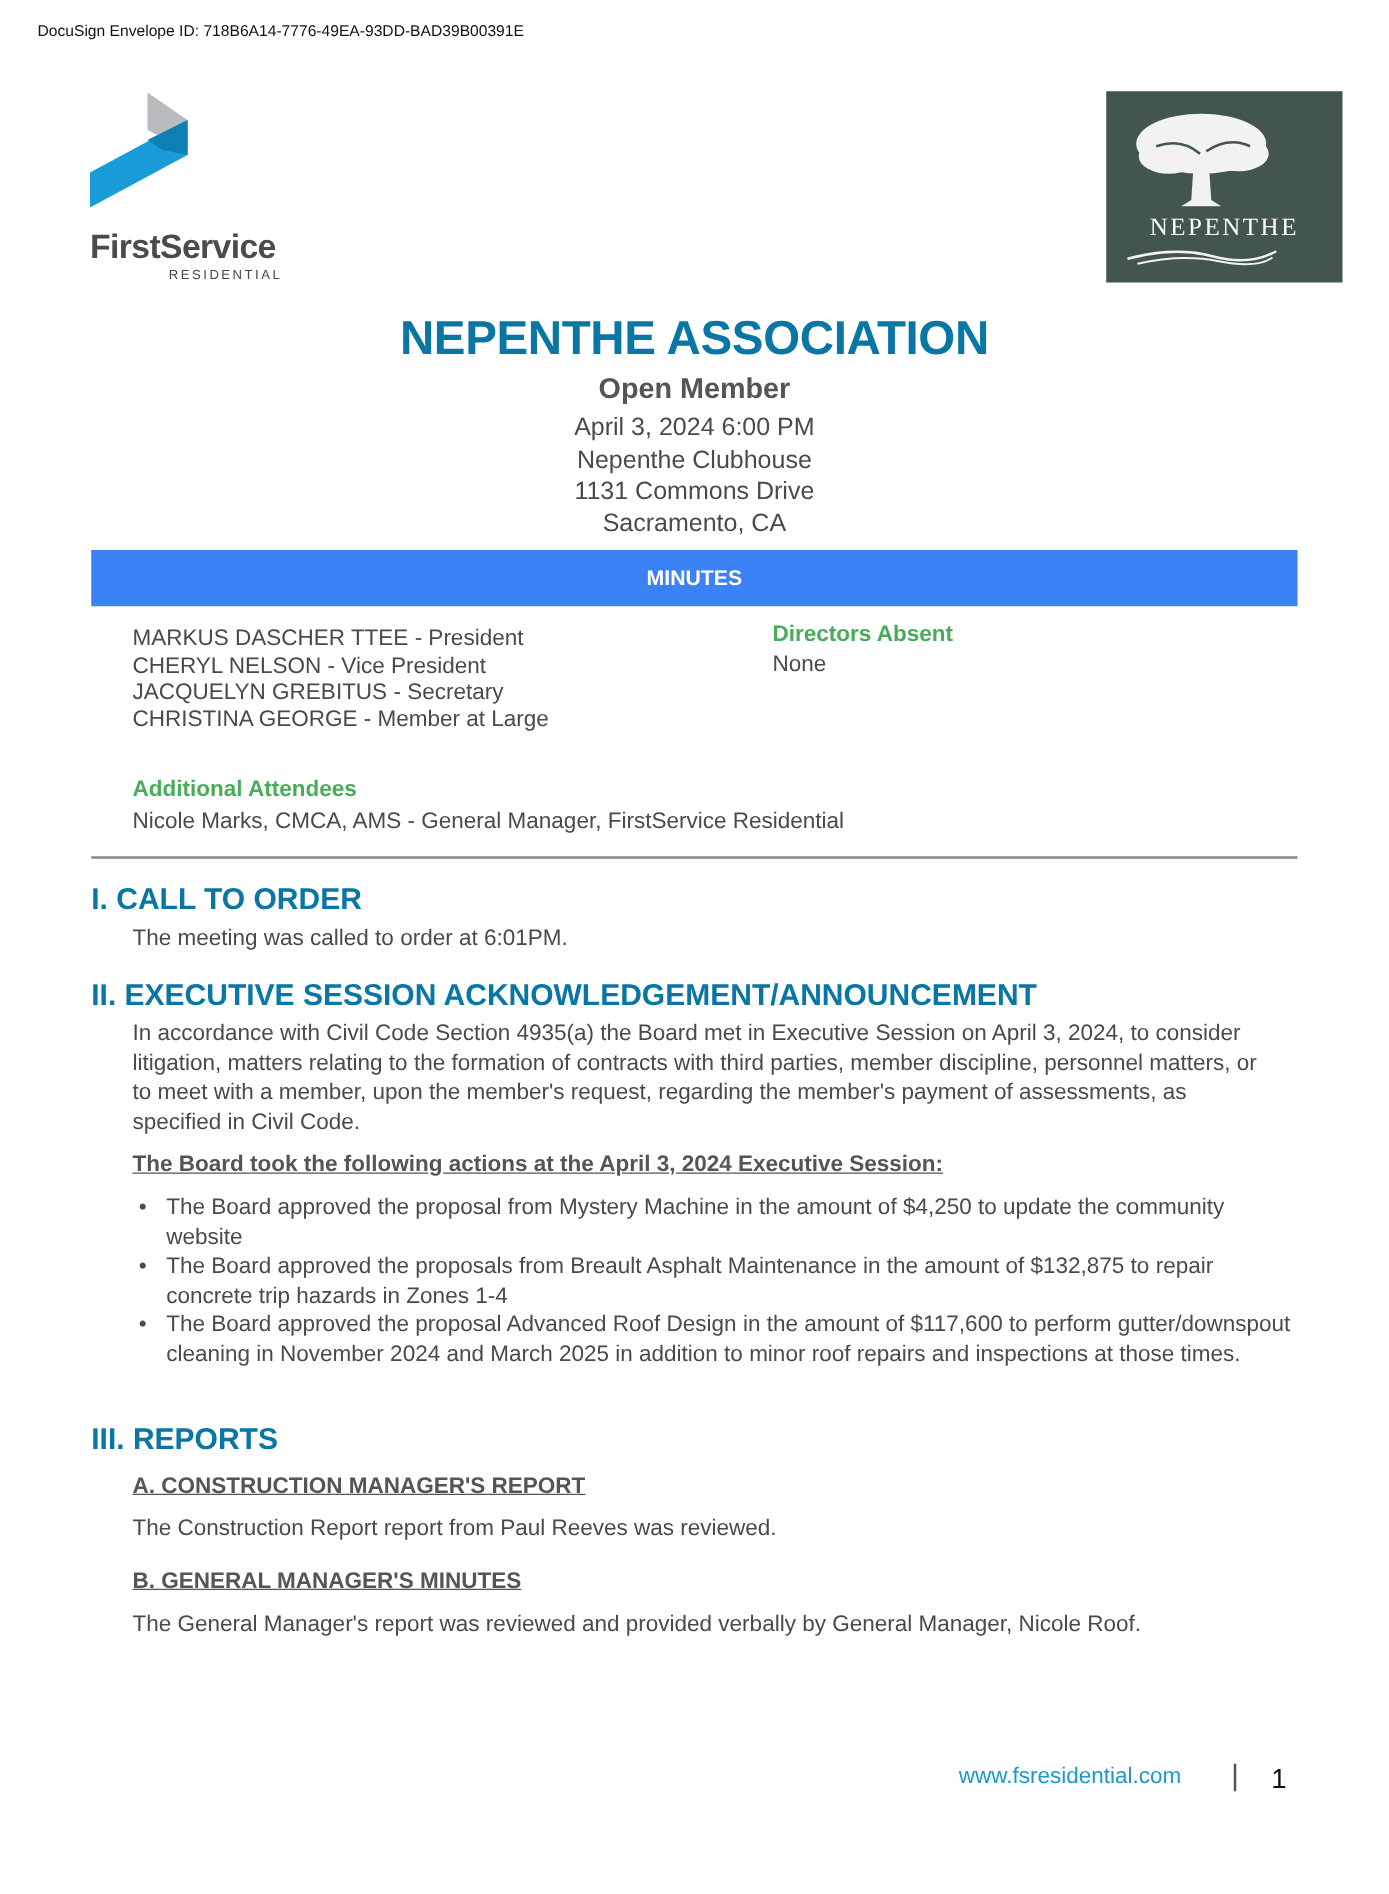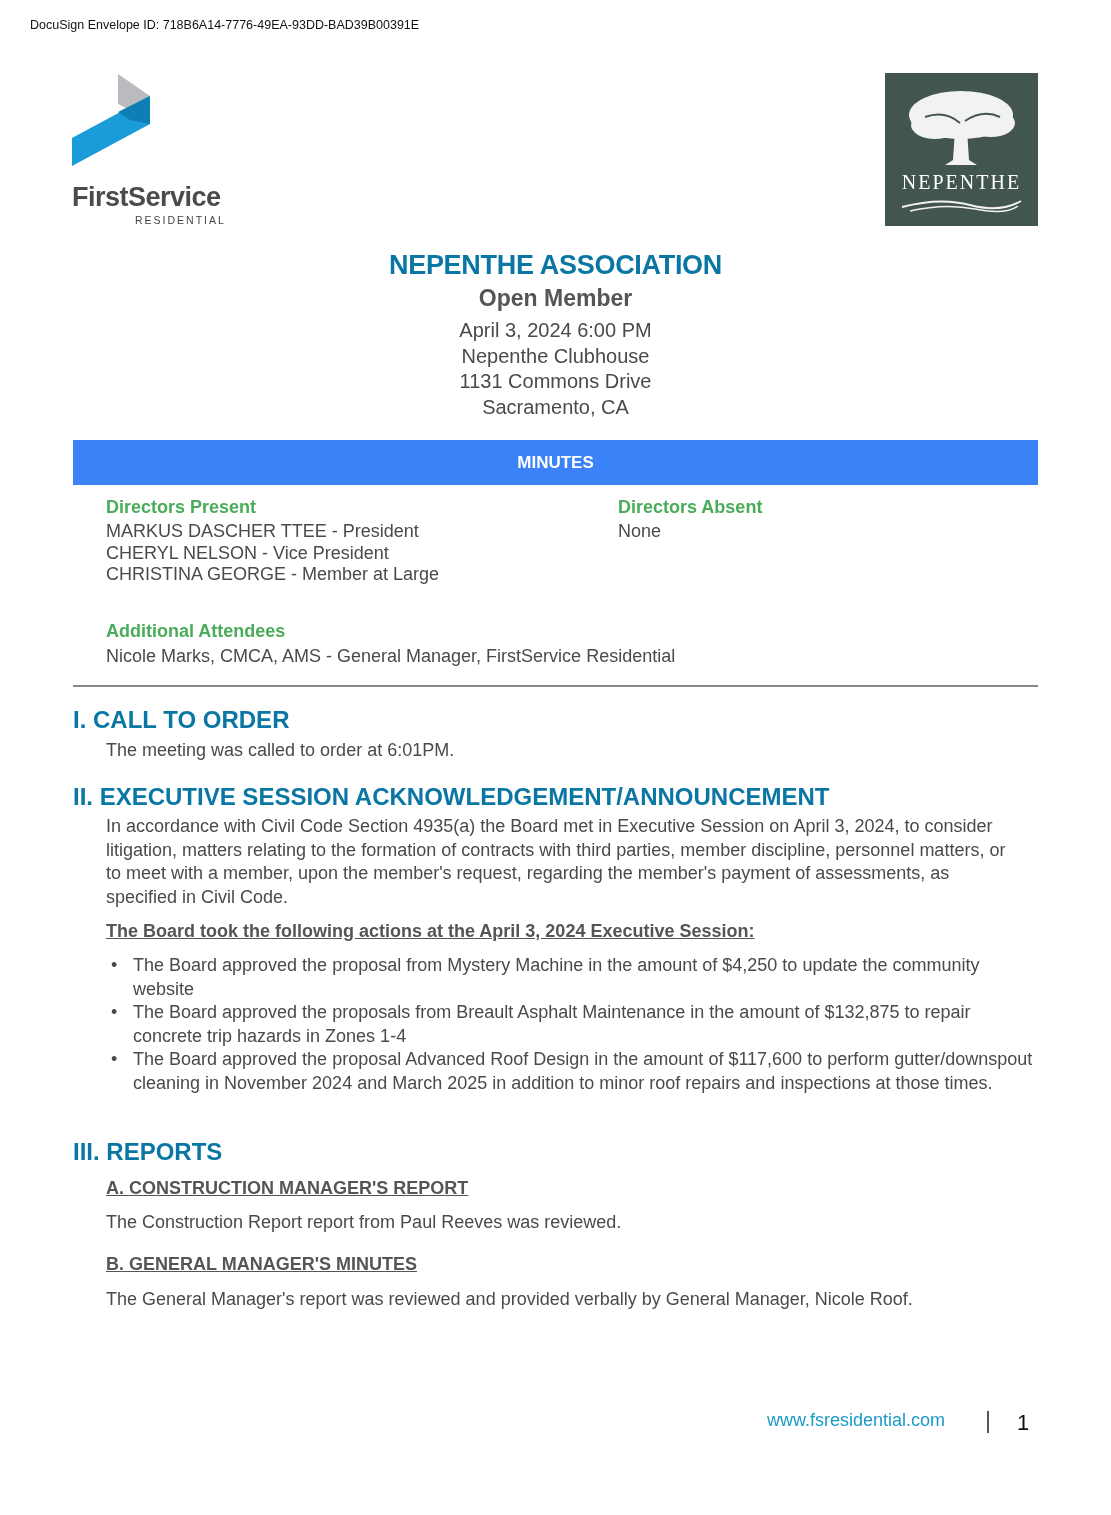--- a/index.html
+++ b/index.html
@@ -1,24 +1,24 @@
 <!DOCTYPE html>
 <html><head>
 <meta charset="utf-8">
 <style>
   html, body { margin:0; padding:0; background:#ffffff; }
   body { width:1111px; height:1515px; position:relative; overflow:hidden; font-family:"Liberation Sans", sans-serif; color:#4a4a4a; }
   .envelope { position:absolute; left:30px; top:18px; font-size:12.5px; color:#111; }
   .fs-logo { position:absolute; left:72px; top:74px; width:160px; height:160px; }
   .fs-name { position:absolute; left:72px; top:182px; font-size:27px; font-weight:bold; color:#4b4b4d; letter-spacing:-0.5px; }
   .fs-sub { position:absolute; left:135px; top:214px; font-size:10.5px; color:#444; letter-spacing:2px; }
-  .nep-logo { position:absolute; left:885px; top:73px; width:153px; height:153px; background:#42554f; }
+  .nep-logo { position:absolute; left:885px; top:73px; width:153px; height:153px; background:#42554f;padding-left:36px; }
   .nep-word { position:absolute; left:0; right:0; top:98px; text-align:center; font-family:"Liberation Serif", serif; color:#fff; font-size:20px; letter-spacing:2px; }
   .header { position:absolute; left:0; right:0; top:250px; text-align:center; }
-  .title { font-size:27px; font-weight:bold; color:#0a76a4; letter-spacing:-0.3px; }
+  .title { font-size:38px; font-weight:bold; color:#0a76a4; letter-spacing:-0.3px; }
   .subtitle { font-size:23px; font-weight:bold; color:#555; margin-top:4px; }
   .meta-line { font-size:20px; color:#4a4a4a; line-height:25.5px; }
   .meta { margin-top:6px; }
   .minutes-bar { position:absolute; left:73px; top:440px; width:965px; height:45px; background:#3b82f6; color:#fff; font-weight:bold; font-size:17px; display:flex; align-items:center; justify-content:center; }
   .col { position:absolute; }
   .green-h { color:#4aac5a; font-weight:bold; font-size:18px; }
   .line { font-size:18px; line-height:21.7px; color:#4a4a4a; }
   .divider { position:absolute; left:73px; width:965px; top:685px; height:2px; background:#888; }
   .sec-h { position:absolute; left:73px; font-size:24px; font-weight:bold; color:#0a76a4; }
   .para { position:absolute; left:106px; width:900px; font-size:18px; line-height:23.5px; color:#4a4a4a; }
@@ -67,24 +67,24 @@
     <div class="meta-line">April 3, 2024 6:00 PM</div>
     <div class="meta-line">Nepenthe Clubhouse</div>
     <div class="meta-line">1131 Commons Drive</div>
     <div class="meta-line">Sacramento, CA</div>
   </div>
 </div>
 
 <div class="minutes-bar">MINUTES</div>
 
 <div class="col" style="left:106px;top:497px;">
-  <div class="green-h">Directors Present</div>
   <div style="margin-top:3px;">
     <div class="line">MARKUS DASCHER TTEE - President</div>
     <div class="line">CHERYL NELSON - Vice President</div>
+    <div class="line">JACQUELYN GREBITUS - Secretary</div>
     <div class="line">CHRISTINA GEORGE - Member at Large</div>
   </div>
 </div>
 
 <div class="col" style="left:618px;top:497px;">
   <div class="green-h">Directors Absent</div>
   <div style="margin-top:3px;">
     <div class="line">None</div>
   </div>
 </div>

